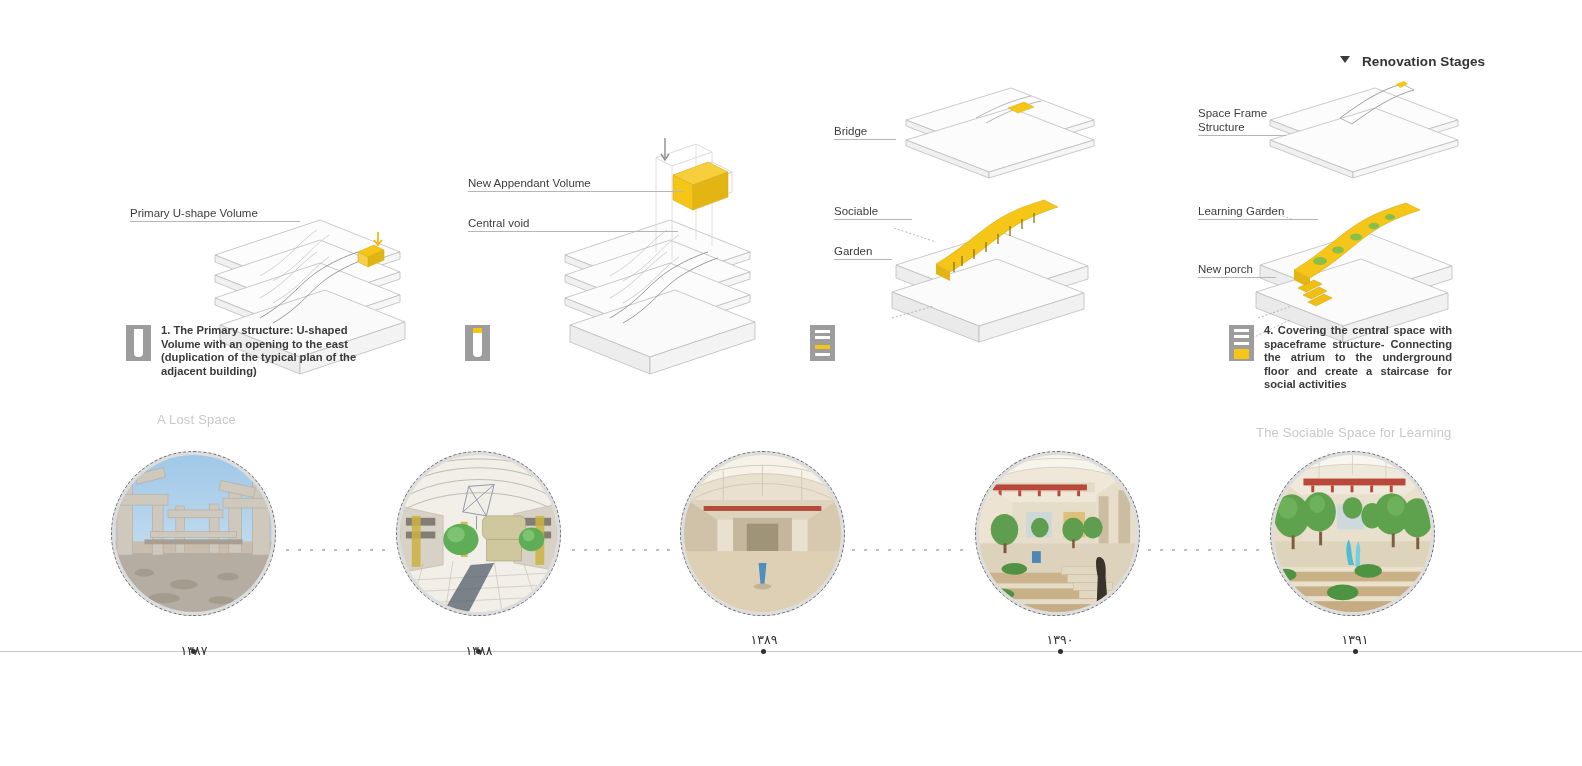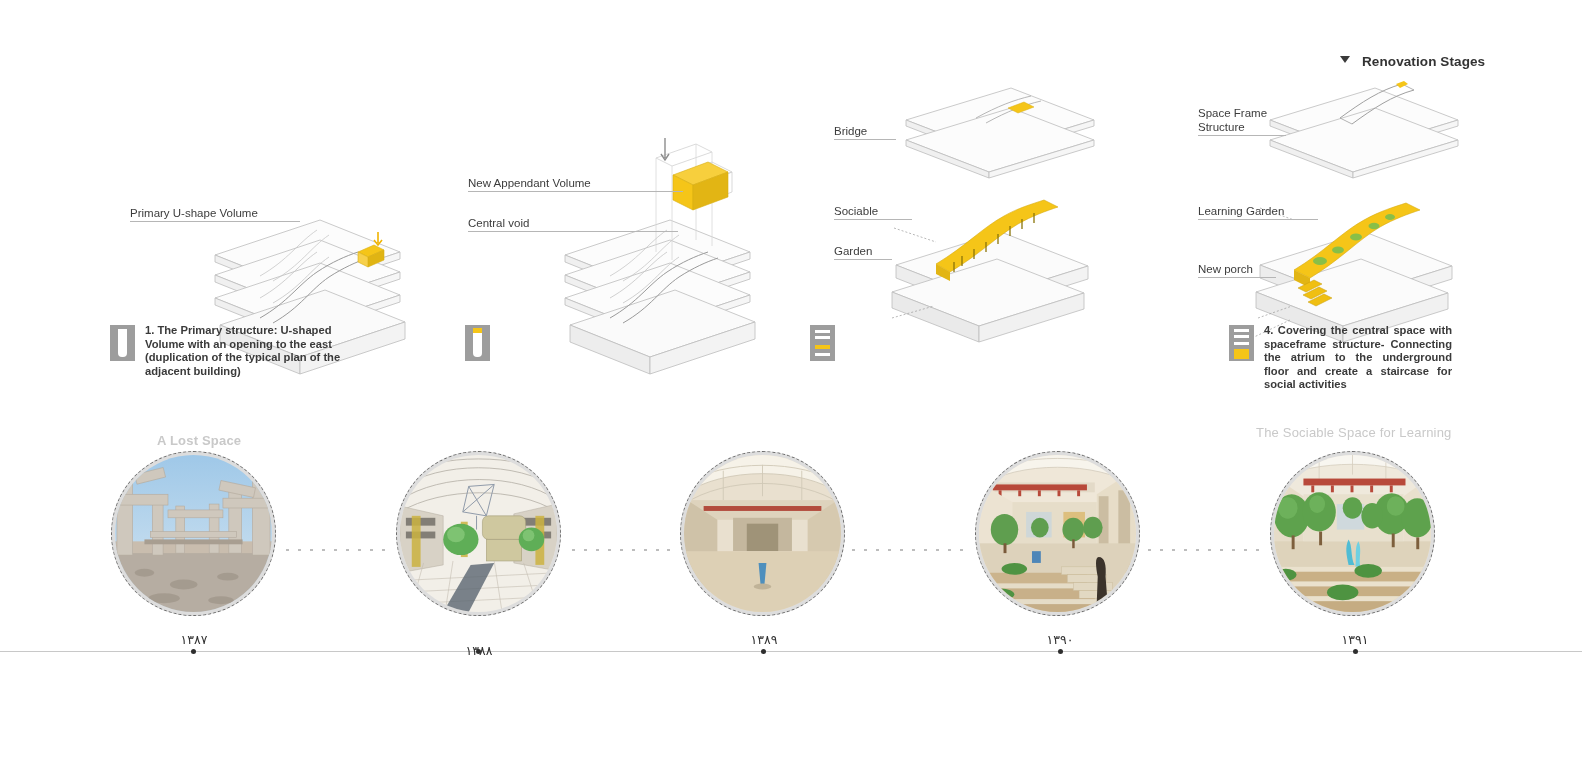--- a/index.html
+++ b/index.html
@@ -146,21 +146,21 @@
         <path d="M268,152 L268,163 M264,160 L268,165 L272,160" stroke="#f0b400" stroke-width="1.6" fill="none"></path>
       </svg>
     </div>
 
     <div class="leader" style="left:20px; top:118px; width:170px; height:24px;">
       <div class="ltext">Primary U-shape Volume</div>
       <div class="lline" style="width:170px;"></div>
     </div>
   </div>
 
-  <div class="caption" style="left:110px; top:324px; width:250px;">
+  <div class="caption" style="left:126px; top:324px; width:250px;">
     <div class="cap-icon">
       <div class="ic-u"></div>
     </div>
     <div class="cap-text">1. The Primary structure: U-shaped Volume with an opening to the east (duplication of the typical plan of the adjacent building)</div>
   </div>
 
   <div class="stage" style="left:460px; width:330px;">
     <div class="stage-art">
       <svg width="330" height="310" viewBox="0 0 330 310">
         <g fill="none" stroke="#bdbdbd" stroke-width="0.8">
@@ -382,21 +382,21 @@
   <div class="caption just" style="left:1190px; top:324px; width:262px;padding-left:39px;">
     <div class="cap-icon">
       <div class="ic-slab" style="top:4px;"></div>
       <div class="ic-slab" style="top:10px;"></div>
       <div class="ic-slab" style="top:17px;"></div>
       <div class="ic-yel-blk"></div>
     </div>
     <div class="cap-text">4. Covering the central space with spaceframe structure- Connecting the atrium to the underground floor and create a staircase for social activities</div>
   </div>
 
-  <div class="tl-title" style="left:157px; top:433px;font-weight:bold;">A Lost Space</div>
+  <div class="tl-title" style="left:157px; top:412px;">A Lost Space</div>
   <div class="tl-title" style="left:1256px; top:425px;">The Sociable  Space for Learning</div>
 
   <div class="photo" style="left:111px; top:451px;">
     <div class="inner">
       <svg viewBox="0 0 160 160" preserveAspectRatio="xMidYMid slice">
         <defs>
           <linearGradient id="sky1" x1="0" y1="0" x2="0" y2="1">
             <stop offset="0%" stop-color="#9fc8e8"></stop>
               <stop offset="100%" stop-color="#d7e7f2"></stop>
           </linearGradient>
@@ -715,19 +715,19 @@
   </div>
 
   <div class="tl-axis"></div>
 
   <div class="tl-dot" style="left:191px;"></div>
   <div class="tl-dot" style="left:476px;"></div>
   <div class="tl-dot" style="left:761px;"></div>
   <div class="tl-dot" style="left:1058px;"></div>
   <div class="tl-dot" style="left:1353px;"></div>
 
-  <div class="tl-date" style="left:154px;">۱۳۸۷</div>
+  <div class="tl-date" style="left:154px;margin-top:11px;">۱۳۸۷</div>
   <div class="tl-date" style="left:439px;margin-top:11px;">۱۳۸۸</div>
   <div class="tl-date" style="left:724px;">۱۳۸۹</div>
   <div class="tl-date" style="left:1020px;">۱۳۹۰</div>
   <div class="tl-date" style="left:1315px;">۱۳۹۱</div>
 
 </div>
 
 </body></html>

